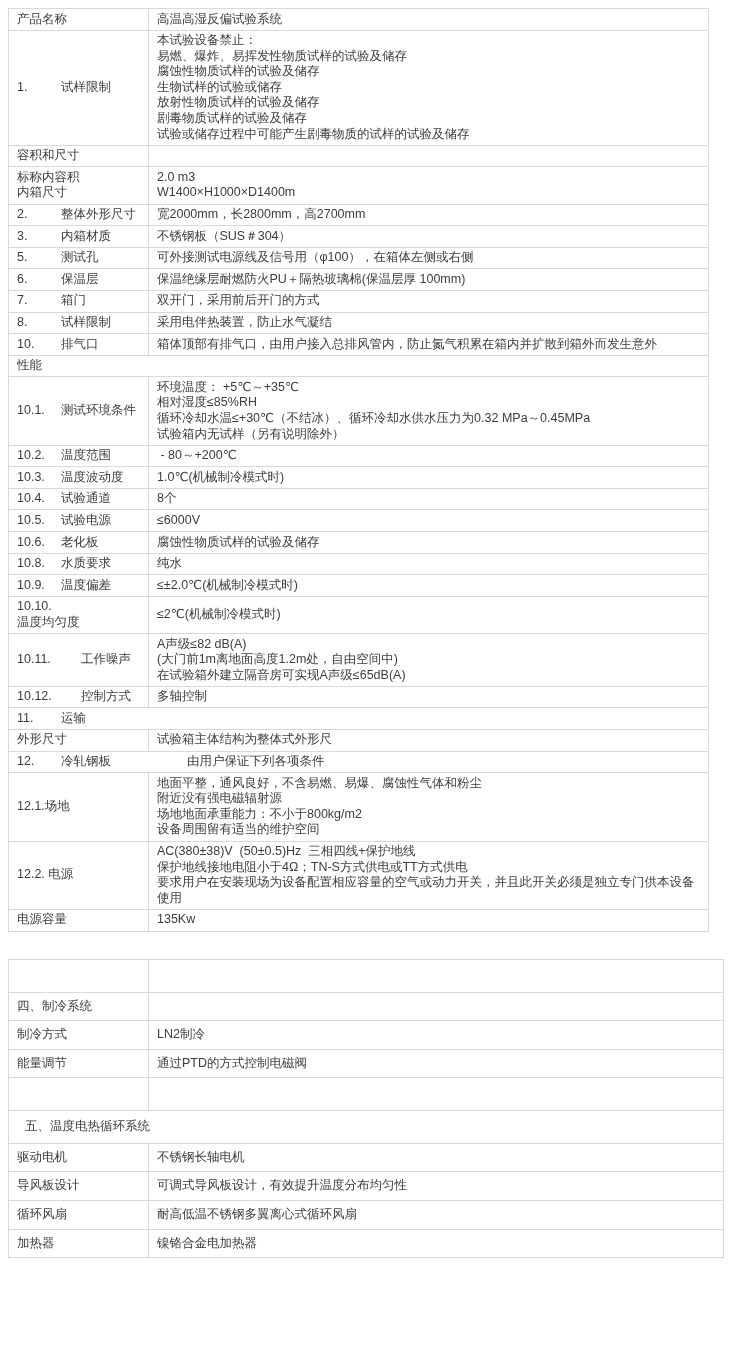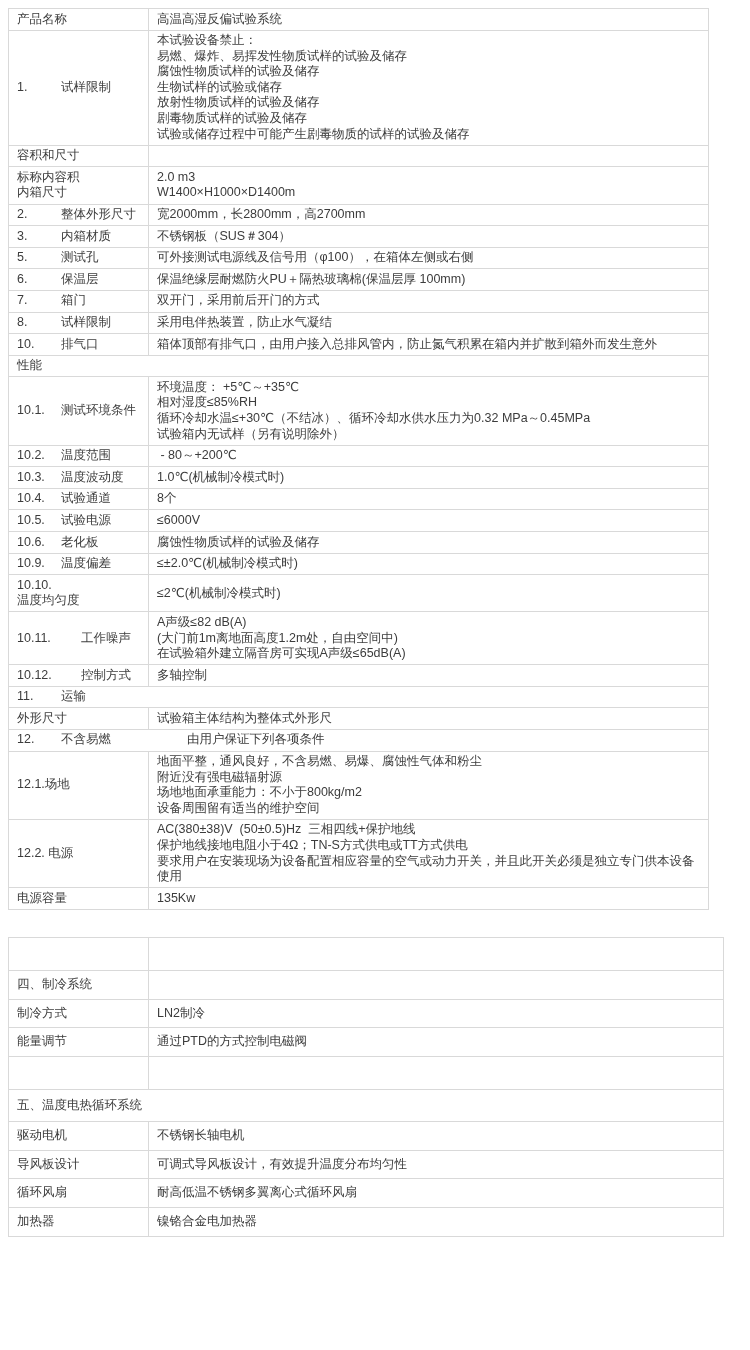--- a/index.html
+++ b/index.html
@@ -14,21 +14,21 @@
   #table-b{width:715px;}
   td{
     border:1px solid #d9d9d9;
     vertical-align:middle;
     padding:2.5px 8px;
     line-height:15.6px;
     white-space:pre-wrap;
     overflow:hidden;
   }
   #table-b td{padding:6px 8px;}
-  #table-b tr.row-section td{padding:8px 8px;}
+  #table-b tr.row-section td{padding:8px 16px;}
   #table-b tr.row-spacer td{height:20px;}
   .num{display:inline-block;min-width:44px;vertical-align:top;}
   .num.wide{min-width:64px;}
   .lbl{display:inline-block;vertical-align:top;white-space:pre-wrap;}
   .extra{margin-left:76px;}
 </style>
 </head>
 <body>
 
 <div class="wrap">
@@ -114,20 +114,24 @@
         </tr>
         <tr class="row-data">
           <td><span class="num">10.5.</span><span class="lbl">试验电源</span></td>
           <td>≤6000V</td>
         </tr>
         <tr class="row-data">
           <td><span class="num">10.6.</span><span class="lbl">老化板</span></td>
           <td>腐蚀性物质试样的试验及储存</td>
         </tr>
         <tr class="row-data">
+          <td><span class="num">10.8.</span><span class="lbl">水质要求</span></td>
+          <td>纯水</td>
+        </tr>
+        <tr class="row-data">
           <td><span class="num">10.9.</span><span class="lbl">温度偏差</span></td>
           <td>≤±2.0℃(机械制冷模式时)</td>
         </tr>
         <tr class="row-data">
           <td><span class="num wide">10.10.</span><span class="lbl">温度均匀度</span></td>
           <td>≤2℃(机械制冷模式时)</td>
         </tr>
         <tr class="row-data">
           <td><span class="num wide">10.11.</span><span class="lbl">工作噪声</span></td>
           <td>A声级≤82 dB(A)
@@ -139,21 +143,21 @@
           <td>多轴控制</td>
         </tr>
         <tr class="row-section">
           <td colspan="2"><span class="num">11.</span><span class="lbl">运输</span></td>
         </tr>
         <tr class="row-data">
           <td><span class="lbl">外形尺寸</span></td>
           <td>试验箱主体结构为整体式外形尺</td>
         </tr>
         <tr class="row-section">
-          <td colspan="2"><span class="num">12.</span><span class="lbl">不含易燃</span><span class="extra">由用户保证下列各项条件</span></td>
+          <td colspan="2"><span class="num">12.</span><span class="lbl">冷轧钢板</span><span class="extra">由用户保证下列各项条件</span></td>
         </tr>
         <tr class="row-data">
           <td><span class="lbl">12.1.场地</span></td>
           <td>地面平整，通风良好，不含易燃、易爆、腐蚀性气体和粉尘
 附近没有强电磁辐射源
 场地地面承重能力：不小于800kg/m2
 设备周围留有适当的维护空间</td>
         </tr>
         <tr class="row-data">
           <td><span class="lbl">12.2. 电源</span></td>

